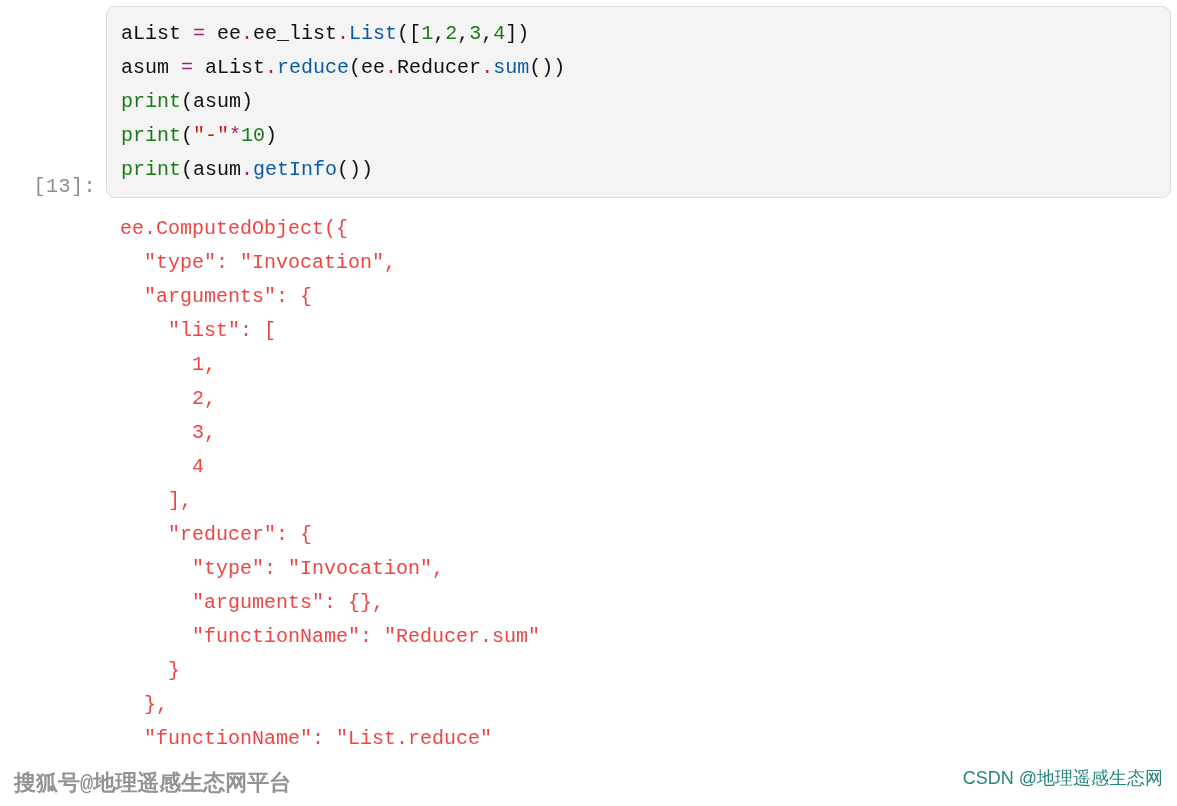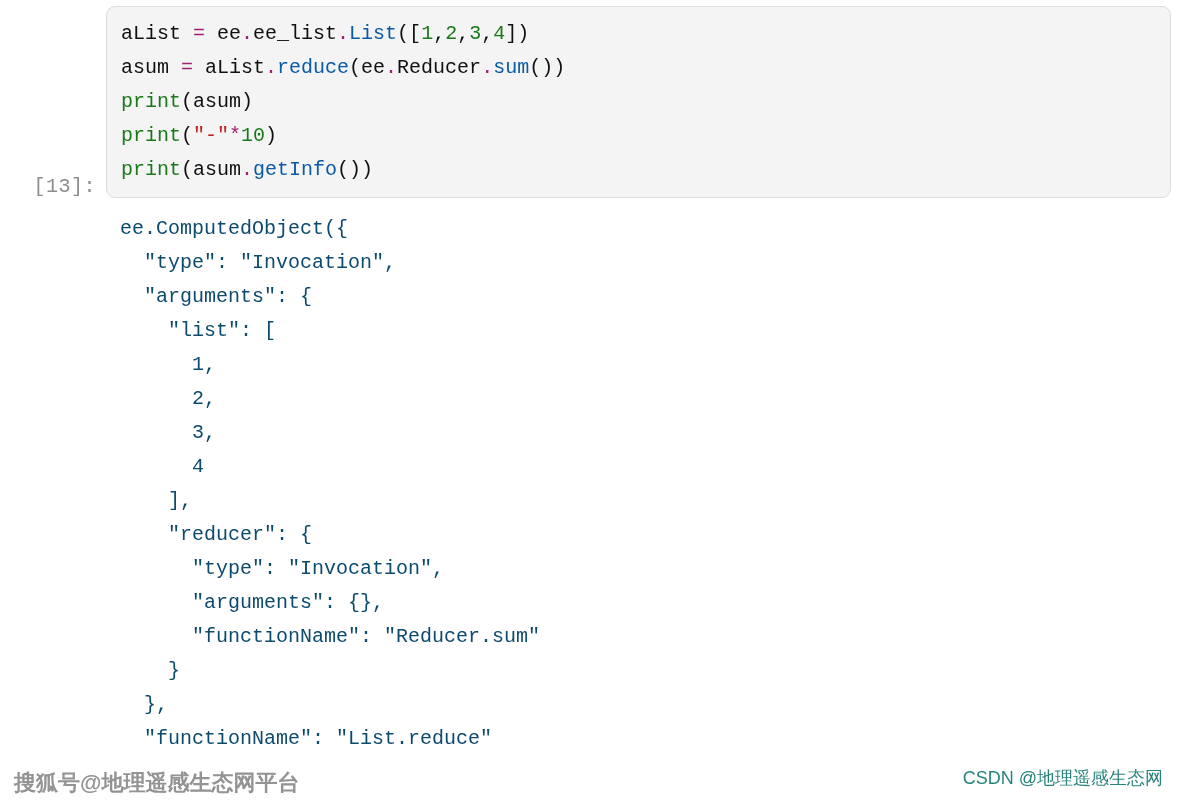--- a/index.html
+++ b/index.html
@@ -34,36 +34,36 @@
     margin-right: 6px;
     margin-top: 6px;
     line-height: 1.7;
     white-space: pre;
   }
   .output-block {
     flex: 1;
     padding: 14px 14px 0 14px;
     line-height: 1.7;
     white-space: pre;
-    color: #0c4a6e;
+    color: #ef4444;
   }
   
   .op { color: #a02070; }       
   .name { color: #111111; }     
   .call { color: #0a5aa5; }     
   .num { color: #1a7a1a; }      
   .str { color: #c02020; }      
   .builtin { color: #1a7a1a; }  
   .paren { color: #111; }
 
   .watermark-left {
     position: absolute;
     left: 14px;
     bottom: 8px;
-    font-family: Liberation Sans, sans-serif;
+    font-family: Liberation Mono, monospace;
     font-size: 22px;
     color: #888;
     font-weight: 600;
     text-shadow: -1px -1px 0 #fff, 1px -1px 0 #fff, -1px 1px 0 #fff, 1px 1px 0 #fff;
     opacity: 0.9;
   }
   .watermark-right {
     position: absolute;
     right: 14px;
     bottom: 16px;

